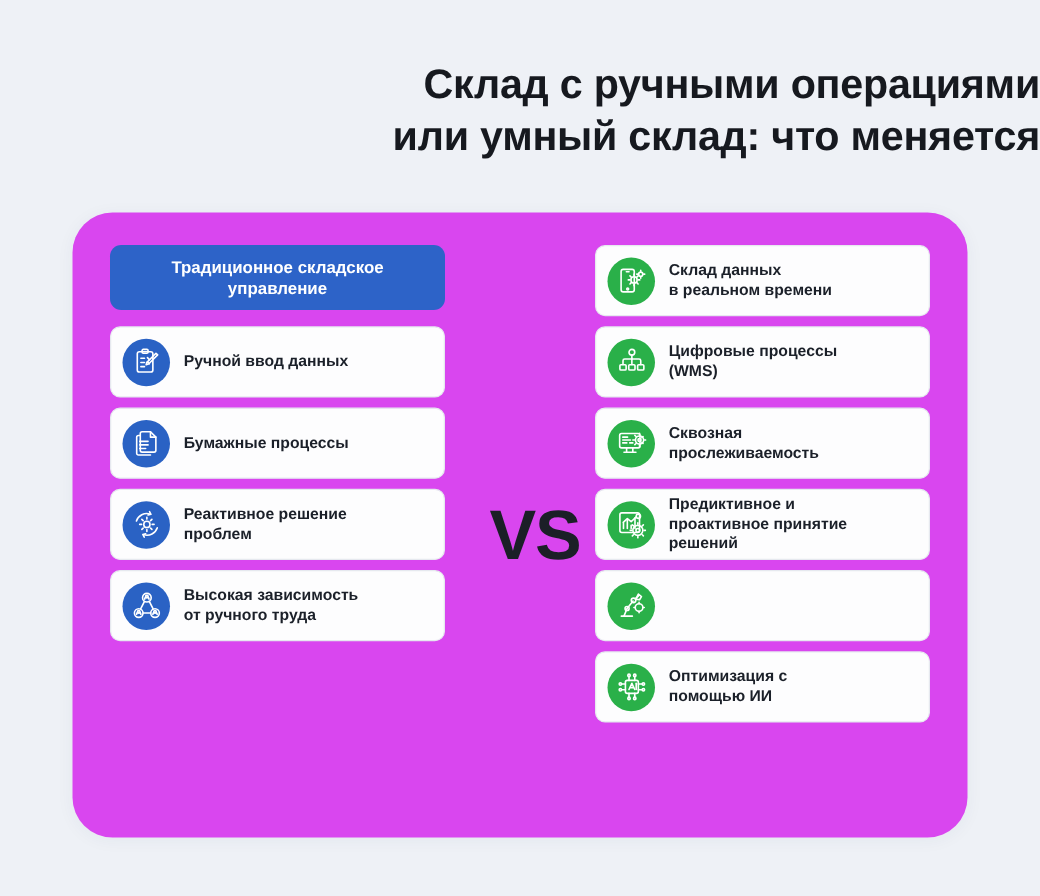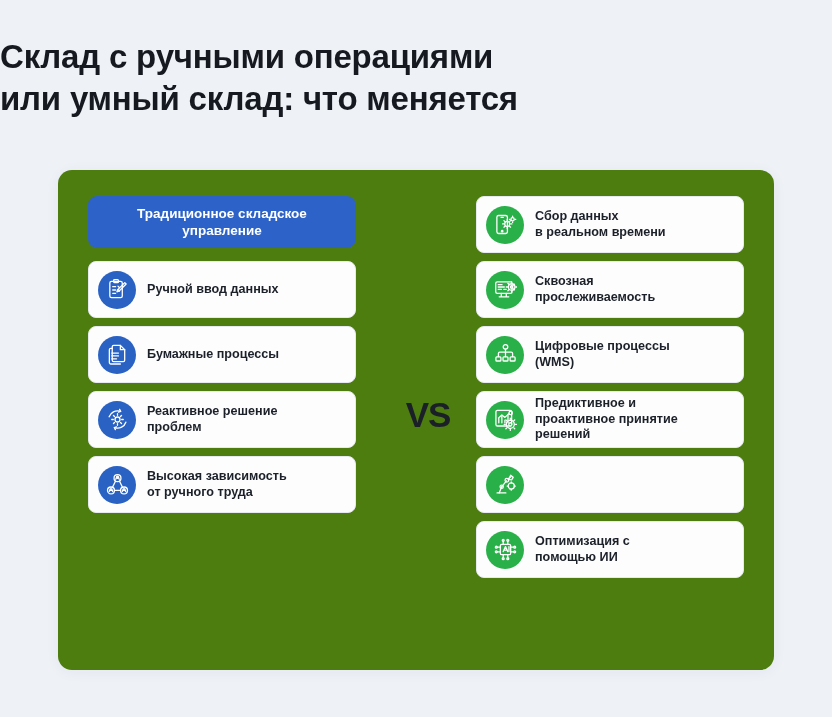--- a/index.html
+++ b/index.html
@@ -18,41 +18,41 @@
 
   .infographic {
     position: relative;
     width: 832px;
     height: 717px;
     padding: 0;
   }
 
   
   .title-block {
-    padding-top: 36px;
-    text-align: left;
+    padding-top: 46px;
+    text-align: right;
   }
   .title-line {
     display: block;
     font-size: 33px;
     font-weight: 700;
     letter-spacing: -0.2px;
     line-height: 1.28;
     color: #16191f;
   }
 
   
   .panel {
     position: absolute;
     left: 58px;
     top: 170px;
     width: 716px;
     height: 500px;
-    background: #4d7c0f;
-    border-radius: 14px;
+    background: #d946ef;
+    border-radius: 32px;
     box-shadow: 0 2px 14px rgba(42, 56, 90, 0.05);
   }
 
   .columns {
     position: absolute;
     left: 0;
     top: 0;
     width: 100%;
     height: 100%;
     display: flex;
@@ -139,21 +139,21 @@
     white-space: pre-line;
   }
 
   
   .vs {
     position: absolute;
     left: 0;
     right: 0;
     top: 225px;
     text-align: center;
-    font-size: 35px;
+    font-size: 56px;
     font-weight: 800;
     letter-spacing: -1px;
     color: #1b1f27;
     pointer-events: none;
     padding-left: 24px;
   }
 </style>
 </head>
 <body>
 
@@ -244,53 +244,53 @@
               <svg viewBox="0 0 24 24">
                 <rect x="3" y="2.6" width="11" height="18.8" rx="1.8"></rect>
                 <path d="M7.4 4.6h2.2"></path>
                 <circle cx="8.5" cy="19" r="0.8"></circle>
                 <circle cx="13.8" cy="11.4" r="2.6"></circle>
                 <path d="M13.8 7.8V6.6M13.8 16.2V15M10.2 11.4H9M18.6 11.4h-1.2M11.3 8.9l-0.9-0.9M17.2 14.8l-0.9-0.9M11.3 13.9l-0.9 0.9M17.2 8l-0.9 0.9"></path>
                 <circle cx="19.4" cy="6.6" r="1.7"></circle>
                 <path d="M19.4 4.1V3.3M19.4 10v-0.8M16.9 6.6h-0.8M22.7 6.6h-0.8"></path>
               </svg>
             </span>
-            <span class="item-label">Сбор данных
+            <span class="item-label">Склад данных
 в реальном времени</span>
-          </div>
-
-          <div class="item">
-            <span class="icon-circle green">
-              <svg viewBox="0 0 24 24">
-                <rect x="1.8" y="4" width="17" height="12" rx="1.6"></rect>
-                <path d="M7.6 16v3.2M12.8 16v3.2M5.4 19.6h10"></path>
-                <path d="M4.4 7h4M4.4 9.4h6.4M4.4 11.8h3.4M10.2 11.8h2.6"></path>
-                <circle cx="18.4" cy="9.4" r="3.4"></circle>
-                <circle cx="18.4" cy="9.4" r="1.3"></circle>
-                <path d="M18.4 5.2v-1.4M18.4 15v-1.4M14.2 9.4h-1.4M24 9.4h-1.4M15.5 6.5l-1-1M21.3 12.3l-1-1M15.5 12.3l-1 1M21.3 6.5l-1 1"></path>
-              </svg>
-            </span>
-            <span class="item-label">Сквозная
-прослеживаемость</span>
           </div>
 
           <div class="item">
             <span class="icon-circle green">
               <svg viewBox="0 0 24 24">
                 <circle cx="12" cy="4" r="2.4"></circle>
                 <path d="M12 6.4v3.2"></path>
                 <path d="M4.6 14.2V11a1.4 1.4 0 0 1 1.4-1.4h12a1.4 1.4 0 0 1 1.4 1.4v3.2"></path>
                 <path d="M12 9.6v4.6"></path>
                 <rect x="2" y="14.4" width="5.2" height="4.4" rx="0.9"></rect>
                 <rect x="9.4" y="14.4" width="5.2" height="4.4" rx="0.9"></rect>
                 <rect x="16.8" y="14.4" width="5.2" height="4.4" rx="0.9"></rect>
               </svg>
             </span>
             <span class="item-label">Цифровые процессы
 (WMS)</span>
+          </div>
+
+          <div class="item">
+            <span class="icon-circle green">
+              <svg viewBox="0 0 24 24">
+                <rect x="1.8" y="4" width="17" height="12" rx="1.6"></rect>
+                <path d="M7.6 16v3.2M12.8 16v3.2M5.4 19.6h10"></path>
+                <path d="M4.4 7h4M4.4 9.4h6.4M4.4 11.8h3.4M10.2 11.8h2.6"></path>
+                <circle cx="18.4" cy="9.4" r="3.4"></circle>
+                <circle cx="18.4" cy="9.4" r="1.3"></circle>
+                <path d="M18.4 5.2v-1.4M18.4 15v-1.4M14.2 9.4h-1.4M24 9.4h-1.4M15.5 6.5l-1-1M21.3 12.3l-1-1M15.5 12.3l-1 1M21.3 6.5l-1 1"></path>
+              </svg>
+            </span>
+            <span class="item-label">Сквозная
+прослеживаемость</span>
           </div>
 
           <div class="item">
             <span class="icon-circle green">
               <svg viewBox="0 0 24 24">
                 <rect x="2" y="2.4" width="16.4" height="16.4" rx="1.6"></rect>
                 <path d="M5 15.4V11M8.2 15.4V8.4M11.4 15.4v-2.6M14.6 15.4V6.6"></path>
                 <path d="M4.8 10.4l3.4-3.2 3.2 2.6 4.4-4.2"></path>
                 <circle cx="17.4" cy="5.2" r="1.8"></circle>
                 <circle cx="17" cy="17" r="4.2"></circle>

